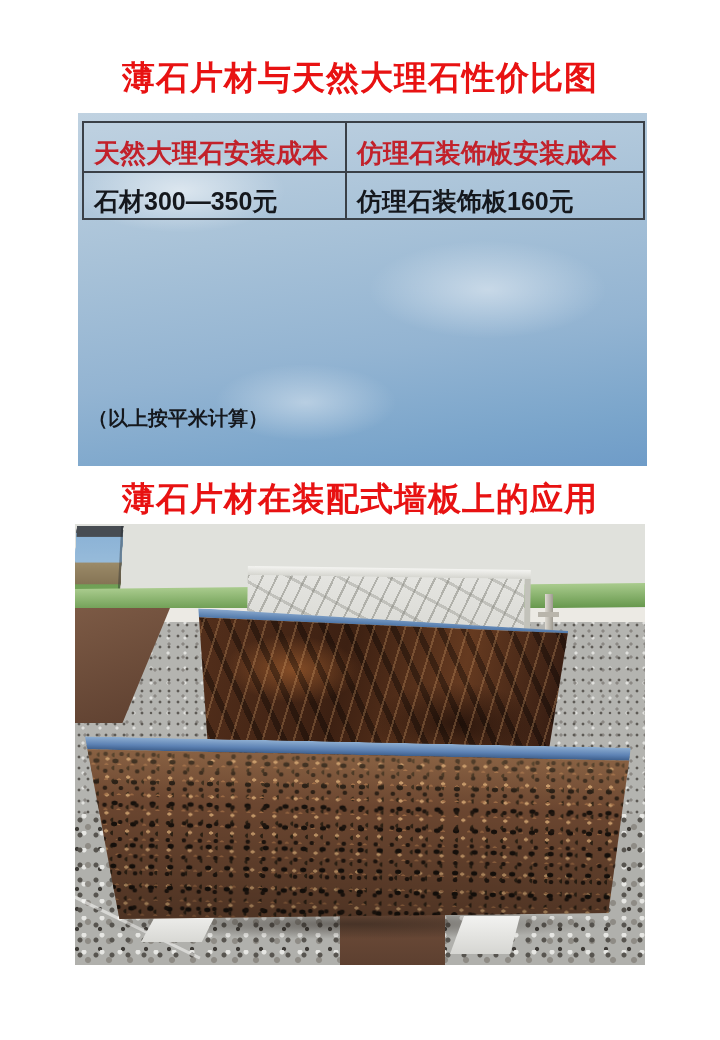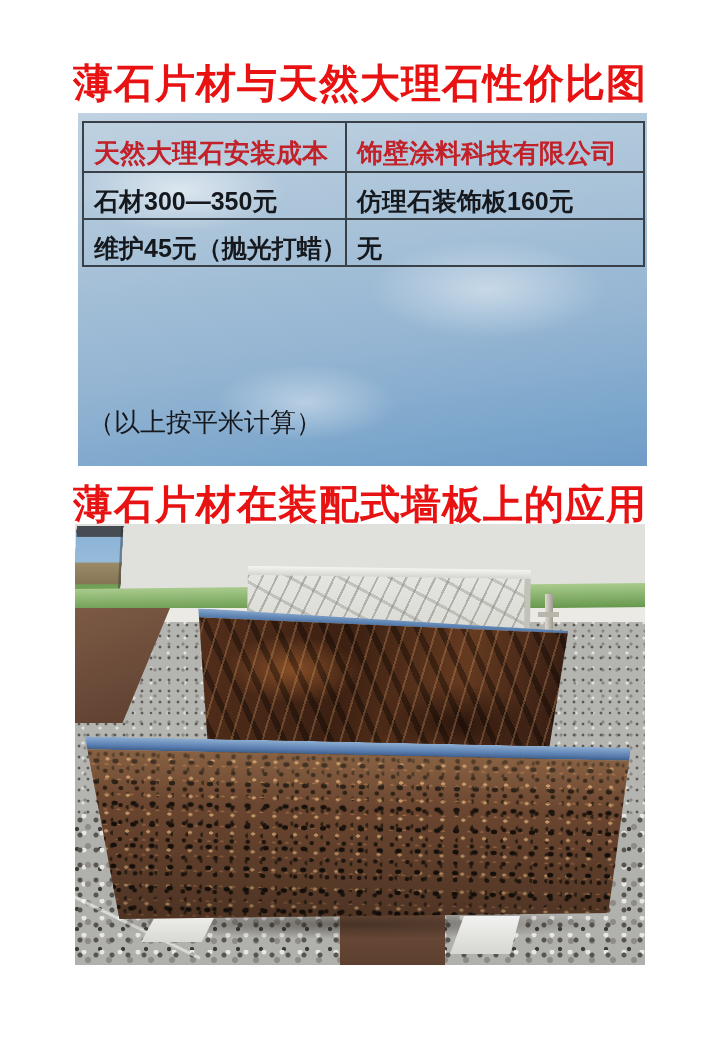--- a/index.html
+++ b/index.html
@@ -2,42 +2,42 @@
 <html><head>
 <meta charset="utf-8">
 <style>
   * { margin:0; padding:0; box-sizing:border-box; }
   html,body { width:720px; height:1040px; background:#ffffff; overflow:hidden;
     font-family:"Liberation Sans","DejaVu Sans",sans-serif; }
   .page { position:relative; width:720px; height:1040px; background:#fff; }
 
   
   .title { position:absolute; left:0; width:720px; text-align:center;
-    font-weight:bold; color:#e81212; font-size:40px; letter-spacing:1px;
+    font-weight:bold; color:#e81212; font-size:33px; letter-spacing:1px;
     font-family:"Liberation Serif","DejaVu Serif",serif; white-space:nowrap; }
   #title1 { top:56px; }
   #title2 { top:477px;text-align:center; }
 
   
   .sky-card { position:absolute; left:78px; top:113px; width:569px; height:353px;
     background:
       radial-gradient(150px 60px at 18% 22%, rgba(255,255,255,0.55), transparent 70%),
       radial-gradient(170px 70px at 72% 50%, rgba(255,255,255,0.45), transparent 70%),
       radial-gradient(130px 55px at 40% 82%, rgba(255,255,255,0.40), transparent 70%),
       linear-gradient(172deg,#c0d2e1 0%,#a8c2d8 35%,#93b4d2 65%,#7aa5cb 88%,#6f9cc8 100%); }
   table.cmp { position:absolute; left:4px; top:8px; width:561px;
     border-collapse:collapse; table-layout:fixed; }
   .cmp col.c1 { width:263px; } .cmp col.c2 { width:298px; }
   .cmp th, .cmp td { border:2px solid #3a4047; text-align:left; font-weight:bold;
     padding:12px 4px 0 10px; white-space:nowrap; overflow:hidden; }
   .cmp th { height:50px; font-size:26px; color:#c2212a; }
   .cmp td { height:43px; font-size:25px; color:#15181d; }
   .note-row { position:absolute; left:4px; top:278px; width:561px; height:72px;
-    display:flex; font-weight:normal;
-    font-size:26px; color:#15181d; white-space:nowrap; }
+    display:flex; font-weight:bold;
+    font-size:20px; color:#15181d; white-space:nowrap; }
   .note-row .note { padding:14px 0 0 6px; }
   .note-row .company { padding:26px 4px 0 0; }
 
   
   .photo { position:absolute; left:75px; top:524px; width:570px; height:441px;
     overflow:hidden; background:#b3b3af; }
   .photo > div, .photo i { position:absolute; display:block; }
 
   .wall { left:0; top:0; width:570px; height:96px; background:#e0e1dc; z-index:1; }
   .boxes { left:0; top:2px; width:570px; height:86px; display:flex; gap:2px;
@@ -139,32 +139,28 @@
 
   <div class="sky-card">
     <table class="cmp">
       <colgroup>
           <col class="c1">
           <col class="c2">
         </colgroup>
       <thead>
         <tr>
           <th>天然大理石安装成本</th>
-          <th>饰壁涂料科技有限公司</th>
+          <th>仿理石装饰板安装成本</th>
         </tr>
       </thead>
       <tbody>
         <tr>
           <td>石材300—350元</td>
           <td>仿理石装饰板160元</td>
         </tr>
-        <tr>
-          <td>维护45元（抛光打蜡）</td>
-          <td>无</td>
-        </tr>
       </tbody>
     </table>
     <div class="note-row">
       <span class="note">（以上按平米计算）</span>
     </div>
   </div>
 
   <div class="title" id="title2">薄石片材在装配式墙板上的应用</div>
 
   <div class="photo" title="展厅照片：三块薄石饰面板（白色大理石纹、深棕大理石纹、棕色花岗岩纹）立于水磨石地面，背后一排印有建筑图案的样板盒">

